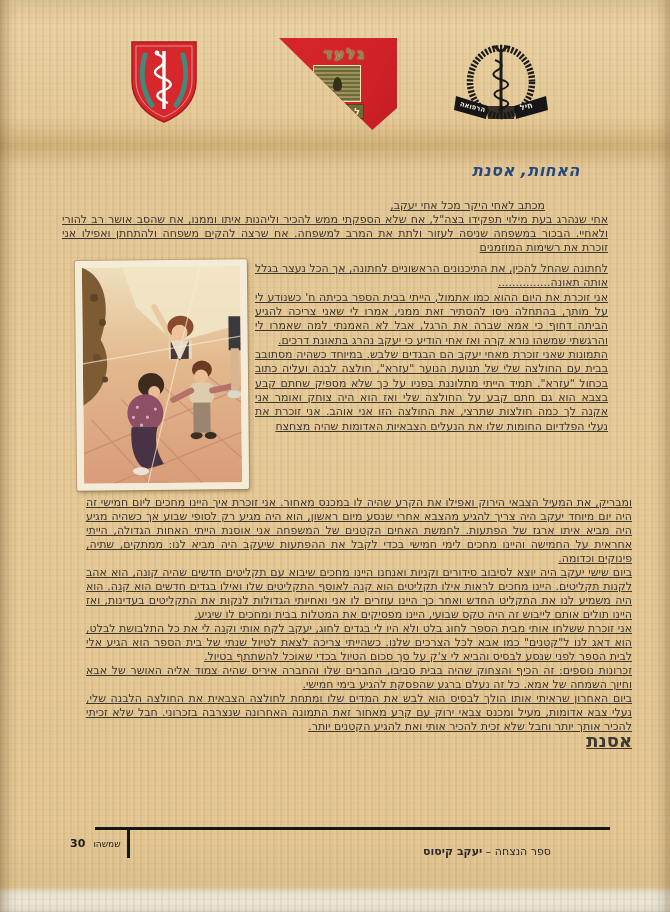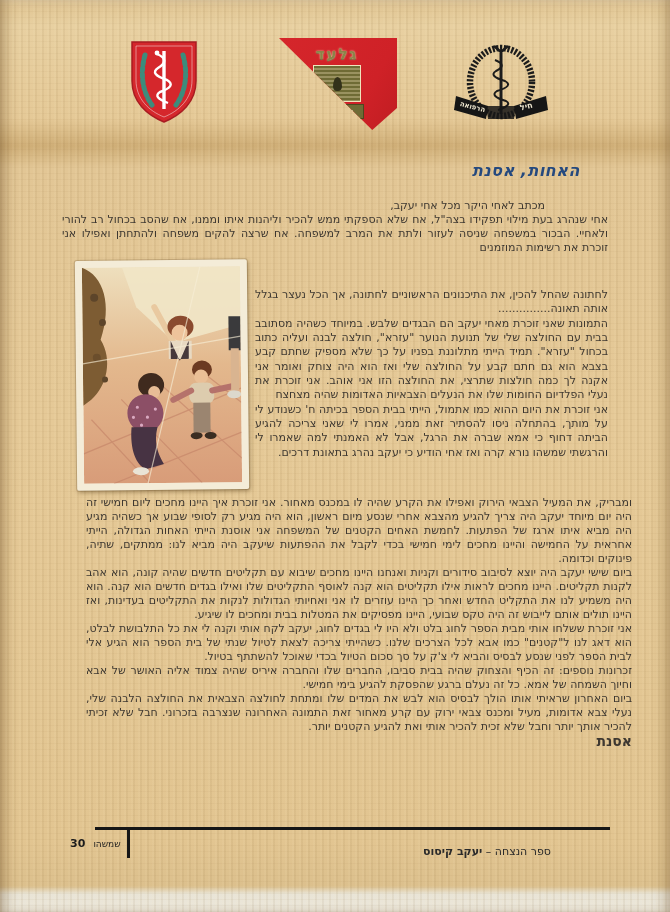--- a/index.html
+++ b/index.html
@@ -23,21 +23,21 @@
 
   
   .logo-shield{position:absolute;left:127px;top:39px;width:74px;height:86px;}
   .logo-emblem{position:absolute;left:452px;top:40px;width:98px;height:92px;}
 
   .gilad-flag{
     position:absolute;left:279px;top:38px;width:118px;height:92px;
     background:linear-gradient(120deg,#d5262b 0%,#cf2127 70%,#c01d22 100%);
     clip-path:polygon(0 0,100% 0,100% 76%,79% 100%);
   }
-  .gilad-inner{position:absolute;left:29px;top:8px;width:58px;text-align:center;direction:rtl;}
+  .gilad-inner{position:absolute;left:29px;top:8px;width:58px;direction:rtl;}
   .gilad-word-top{
     display:block;font-weight:bold;font-size:15px;line-height:17px;letter-spacing:2px;
     color:#8d8248;text-shadow:0 0 2px #f2e8c2,0 1px 0 #5c5526;
   }
   .gilad-square{
     width:46px;height:35px;margin:2px auto 2px auto;position:relative;
     background:repeating-linear-gradient(180deg,#6f6b35 0 2px,#9a9260 2px 4px);
     border:1px solid #efe5bd;display:flex;align-items:center;justify-content:center;
   }
   .gilad-flame{
@@ -52,27 +52,27 @@
   
   .page-title{
     position:absolute;left:62px;top:161px;width:546px;
     direction:rtl;text-align:right;padding-right:28px;box-sizing:border-box;
     color:#25497e;font-size:16px;font-weight:bold;font-style:italic;
     letter-spacing:.5px;
   }
 
   
   .txt{direction:rtl;text-align:justify;color:#3e3831;font-size:11px;line-height:14px;}
-  .txt p{margin:0;padding:0;}
+  .txt p{margin:0;padding:0;text-decoration:underline;}
   .text-top{position:absolute;left:62px;top:199px;width:546px;}
   .text-top .p-first{padding-left:0;padding-right:63px;text-align:right;}
   .mid-wrap{position:absolute;left:62px;top:258px;width:546px;height:238px;}
-  .mid-col{position:absolute;right:0;top:4px;width:353px;line-height:14.35px;margin-top:26px;}
+  .mid-col{position:absolute;right:0;top:4px;width:353px;line-height:14.35px;}
   .text-bottom{position:absolute;left:62px;top:496px;width:546px;margin-left:24px;}
-  .signature{font-weight:bold;font-size:14px;margin-top:1px;}
+  .signature{font-weight:bold;font-size:18px;margin-top:1px;}
 
   
   .photo-frame{
     position:absolute;left:14px;top:2px;width:158px;height:216px;
     background:#f4ecd8;padding:7px;transform:rotate(-0.6deg);
     box-shadow:1px 2px 4px rgba(80,55,20,.45),0 0 0 1px rgba(120,90,50,.25);
     border-radius:2px;
   }
   .photo-frame svg{display:block;}
 
@@ -129,21 +129,21 @@
       <path d="M34,66 L64,66 L62,79 L36,79 Z" fill="#161616" opacity="0.85"></path>
       <text x="75" y="69" font-size="8" font-weight="bold" fill="#efe7d0" text-anchor="middle" transform="rotate(-14 75 69)">חיל</text>
       <text x="20" y="69" font-size="7" font-weight="bold" fill="#efe7d0" text-anchor="middle" transform="rotate(14 20 69)">הרפואה</text>
     </svg>
   </div>
 
   <div class="page-title">האחות, אסנת</div>
 
   <div class="text-top txt">
     <p class="p-first">מכתב לאחי היקר מכל אחי יעקב,</p>
-    <p>אחי שנהרג בעת מילוי תפקידו בצה"ל, אח שלא הספקתי ממש להכיר וליהנות איתו וממנו, אח שהסב בכחול רב להורי ולאחיי. הבכור במשפחה שניסה לעזור ולתת את המרב למשפחה. אח שרצה להקים משפחה ולהתחתן ואפילו אני זוכרת את רשימות המוזמנים</p>
+    <p>אחי שנהרג בעת מילוי תפקידו בצה"ל, אח שלא הספקתי ממש להכיר וליהנות איתו וממנו, אח שהסב אושר רב להורי ולאחיי. הבכור במשפחה שניסה לעזור ולתת את המרב למשפחה. אח שרצה להקים משפחה ולהתחתן ואפילו אני זוכרת את רשימות המוזמנים</p>
   </div>
 
   <div class="mid-wrap">
     <div class="photo-frame">
       <svg width="158" height="216" viewBox="0 0 158 216">
         <defs>
           <linearGradient id="pbg" x1="0" y1="0" x2="0" y2="1">
             <stop offset="0" stop-color="#eedfbd"></stop>
             <stop offset="0.45" stop-color="#e3b88d"></stop>
             <stop offset="1" stop-color="#d89c79"></stop>
@@ -198,22 +198,22 @@
         <ellipse cx="151" cy="128" rx="7" ry="4" fill="#dcd8cc"></ellipse>
 
         <g stroke="#f7eed6" stroke-width="1.2" opacity="0.65">
           <line x1="118" y1="0" x2="64" y2="216"></line>
           <line x1="0" y1="96" x2="158" y2="70"></line>
         </g>
       </svg>
     </div>
     <div class="mid-col txt">
       <p>לחתונה שהחל להכין, את התיכנונים הראשוניים לחתונה, אך הכל נעצר בגלל אותה תאונה...............</p>
+      <p>אני זוכרת את היום ההוא כמו אתמול, הייתי בבית הספר בכיתה ח' כשנודע לי על מותך, בהתחלה ניסו להסתיר זאת ממני, אמרו לי שאני צריכה להגיע הביתה דחוף כי אמא שברה את הרגל, אבל לא האמנתי למה שאמרו לי והרגשתי שמשהו נורא קרה ואז אחי הודיע כי יעקב נהרג בתאונת דרכים.</p>
       <p>התמונות שאני זוכרת מאחי יעקב הם הבגדים שלבש. במיוחד כשהיה מסתובב בבית עם החולצה שלי של תנועת הנוער "עזרא", חולצה לבנה ועליה כתוב בכחול "עזרא". תמיד הייתי מתלוננת בפניו על כך שלא מספיק שחתם קבע בצבא הוא גם חתם קבע על החולצה שלי ואז הוא היה צוחק ואומר אני אקנה לך כמה חולצות שתרצי, את החולצה הזו אני אוהב. אני זוכרת את נעלי הפלדיום החומות שלו את הנעלים הצבאיות האדומות שהיה מצחצח</p>
-      <p>אני זוכרת את היום ההוא כמו אתמול, הייתי בבית הספר בכיתה ח' כשנודע לי על מותך, בהתחלה ניסו להסתיר זאת ממני, אמרו לי שאני צריכה להגיע הביתה דחוף כי אמא שברה את הרגל, אבל לא האמנתי למה שאמרו לי והרגשתי שמשהו נורא קרה ואז אחי הודיע כי יעקב נהרג בתאונת דרכים.</p>
     </div>
   </div>
 
   <div class="text-bottom txt">
     <p>ומבריק, את המעיל הצבאי הירוק ואפילו את הקרע שהיה לו במכנס מאחור. אני זוכרת איך היינו מחכים ליום חמישי זה היה יום מיוחד יעקב היה צריך להגיע מהצבא אחרי שנסע מיום ראשון, הוא היה מגיע רק לסופי שבוע אך כשהיה מגיע היה מביא איתו ארגז של הפתעות. לחמשת האחים הקטנים של המשפחה אני אוסנת הייתי האחות הגדולה, הייתי אחראית על החמישה והיינו מחכים לימי חמישי בכדי לקבל את ההפתעות שיעקב היה מביא לנו: ממתקים, שתיה, פינוקים וכדומה.</p>
     <p>ביום שישי יעקב היה יוצא לסיבוב סידורים וקניות ואנחנו היינו מחכים שיבוא עם תקליטים חדשים שהיה קונה, הוא אהב לקנות תקליטים. היינו מחכים לראות אילו תקליטים הוא קנה לאוסף התקליטים שלו ואילו בגדים חדשים הוא קנה. הוא היה משמיע לנו את התקליט החדש ואחר כך היינו עוזרים לו אני ואחיותי הגדולות לנקות את התקליטים בעדינות, ואז היינו תולים אותם לייבוש זה היה טקס שבועי, היינו מפסיקים את המטלות בבית ומחכים לו שיגיע.</p>
     <p>אני זוכרת ששלחו אותי מבית הספר לחוג בלט ולא היו לי בגדים לחוג, יעקב לקח אותי וקנה לי את כל התלבושת לבלט, הוא דאג לנו ל"קטנים" כמו אבא לכל הצרכים שלנו. כשהייתי צריכה לצאת לטיול שנתי של בית הספר הוא הגיע אלי לבית הספר לפני שנסע לבסיס והביא לי צ'ק על סך סכום הטיול בכדי שאוכל להשתתף בטיול.</p>
     <p>זכרונות נוספים: זה הכיף והצחוק שהיה בבית סביבו, החברים שלו והחברה איריס שהיה צמוד אליה האושר של אבא וחיוך השמחה של אמא. כל זה נעלם ברגע שהפסקת להגיע בימי חמישי.</p>
     <p>ביום האחרון שראיתי אותו הולך לבסיס הוא לבש את המדים שלו ומתחת לחולצה הצבאית את החולצה הלבנה שלי, נעלי צבא אדומות, מעיל ומכנס צבאי ירוק עם קרע מאחור זאת התמונה האחרונה שנצרבה בזכרוני. חבל שלא זכיתי להכיר אותך יותר וחבל שלא זכית להכיר אותי ואת להגיע הקטנים יותר.</p>
     <p class="signature">אסנת</p>

